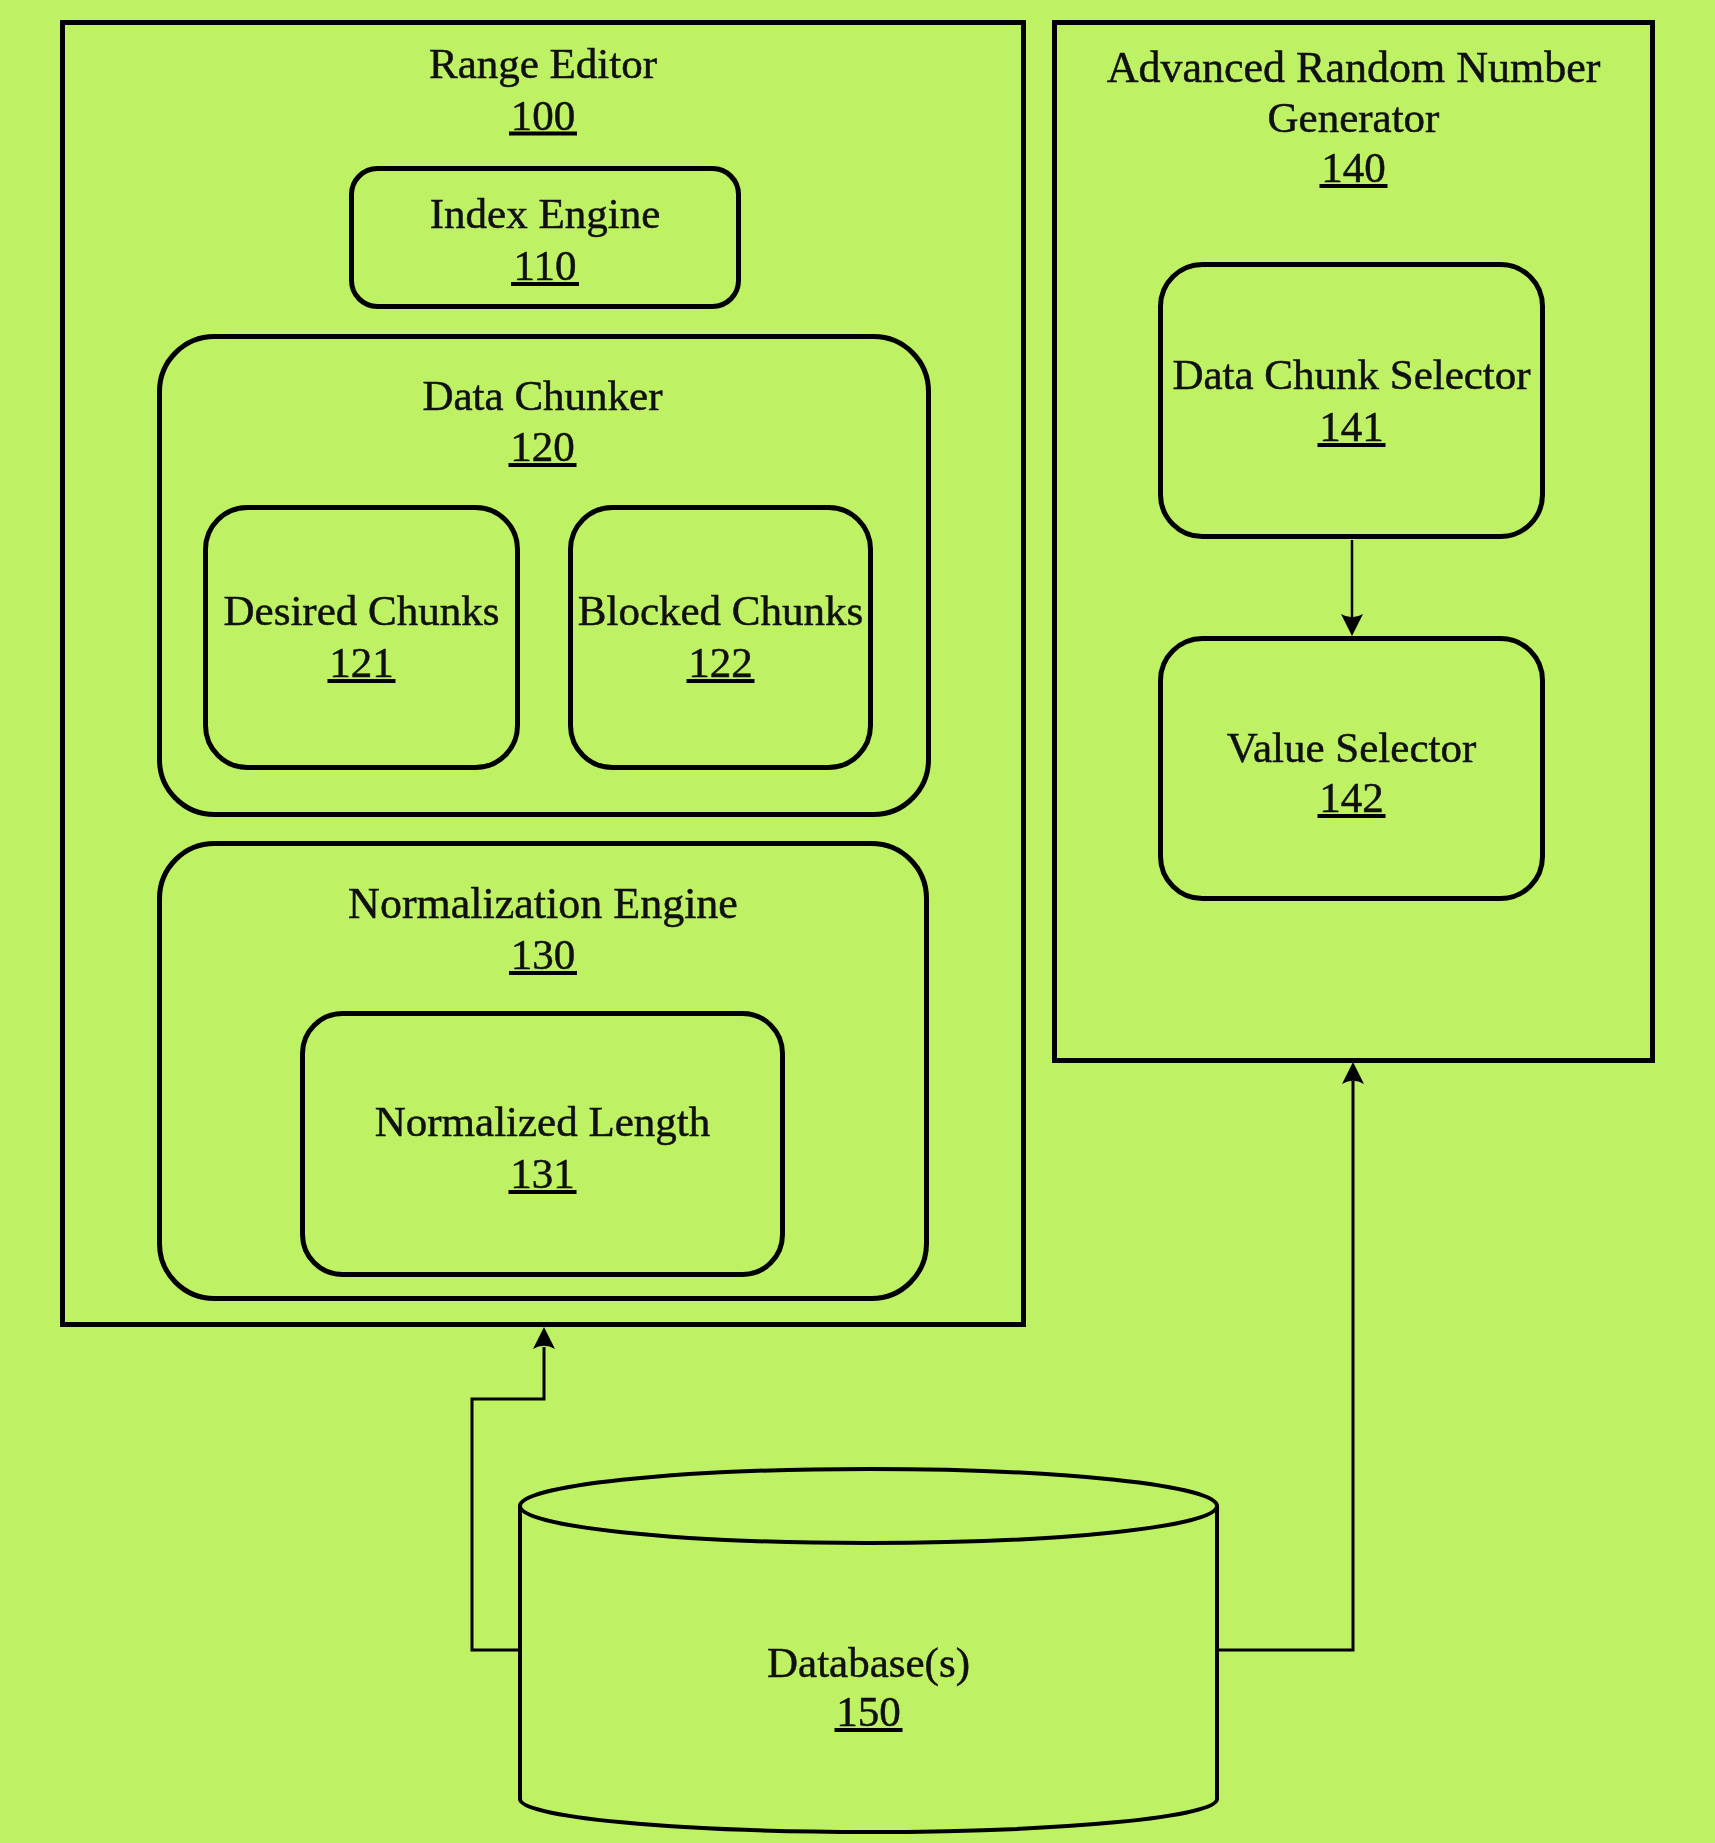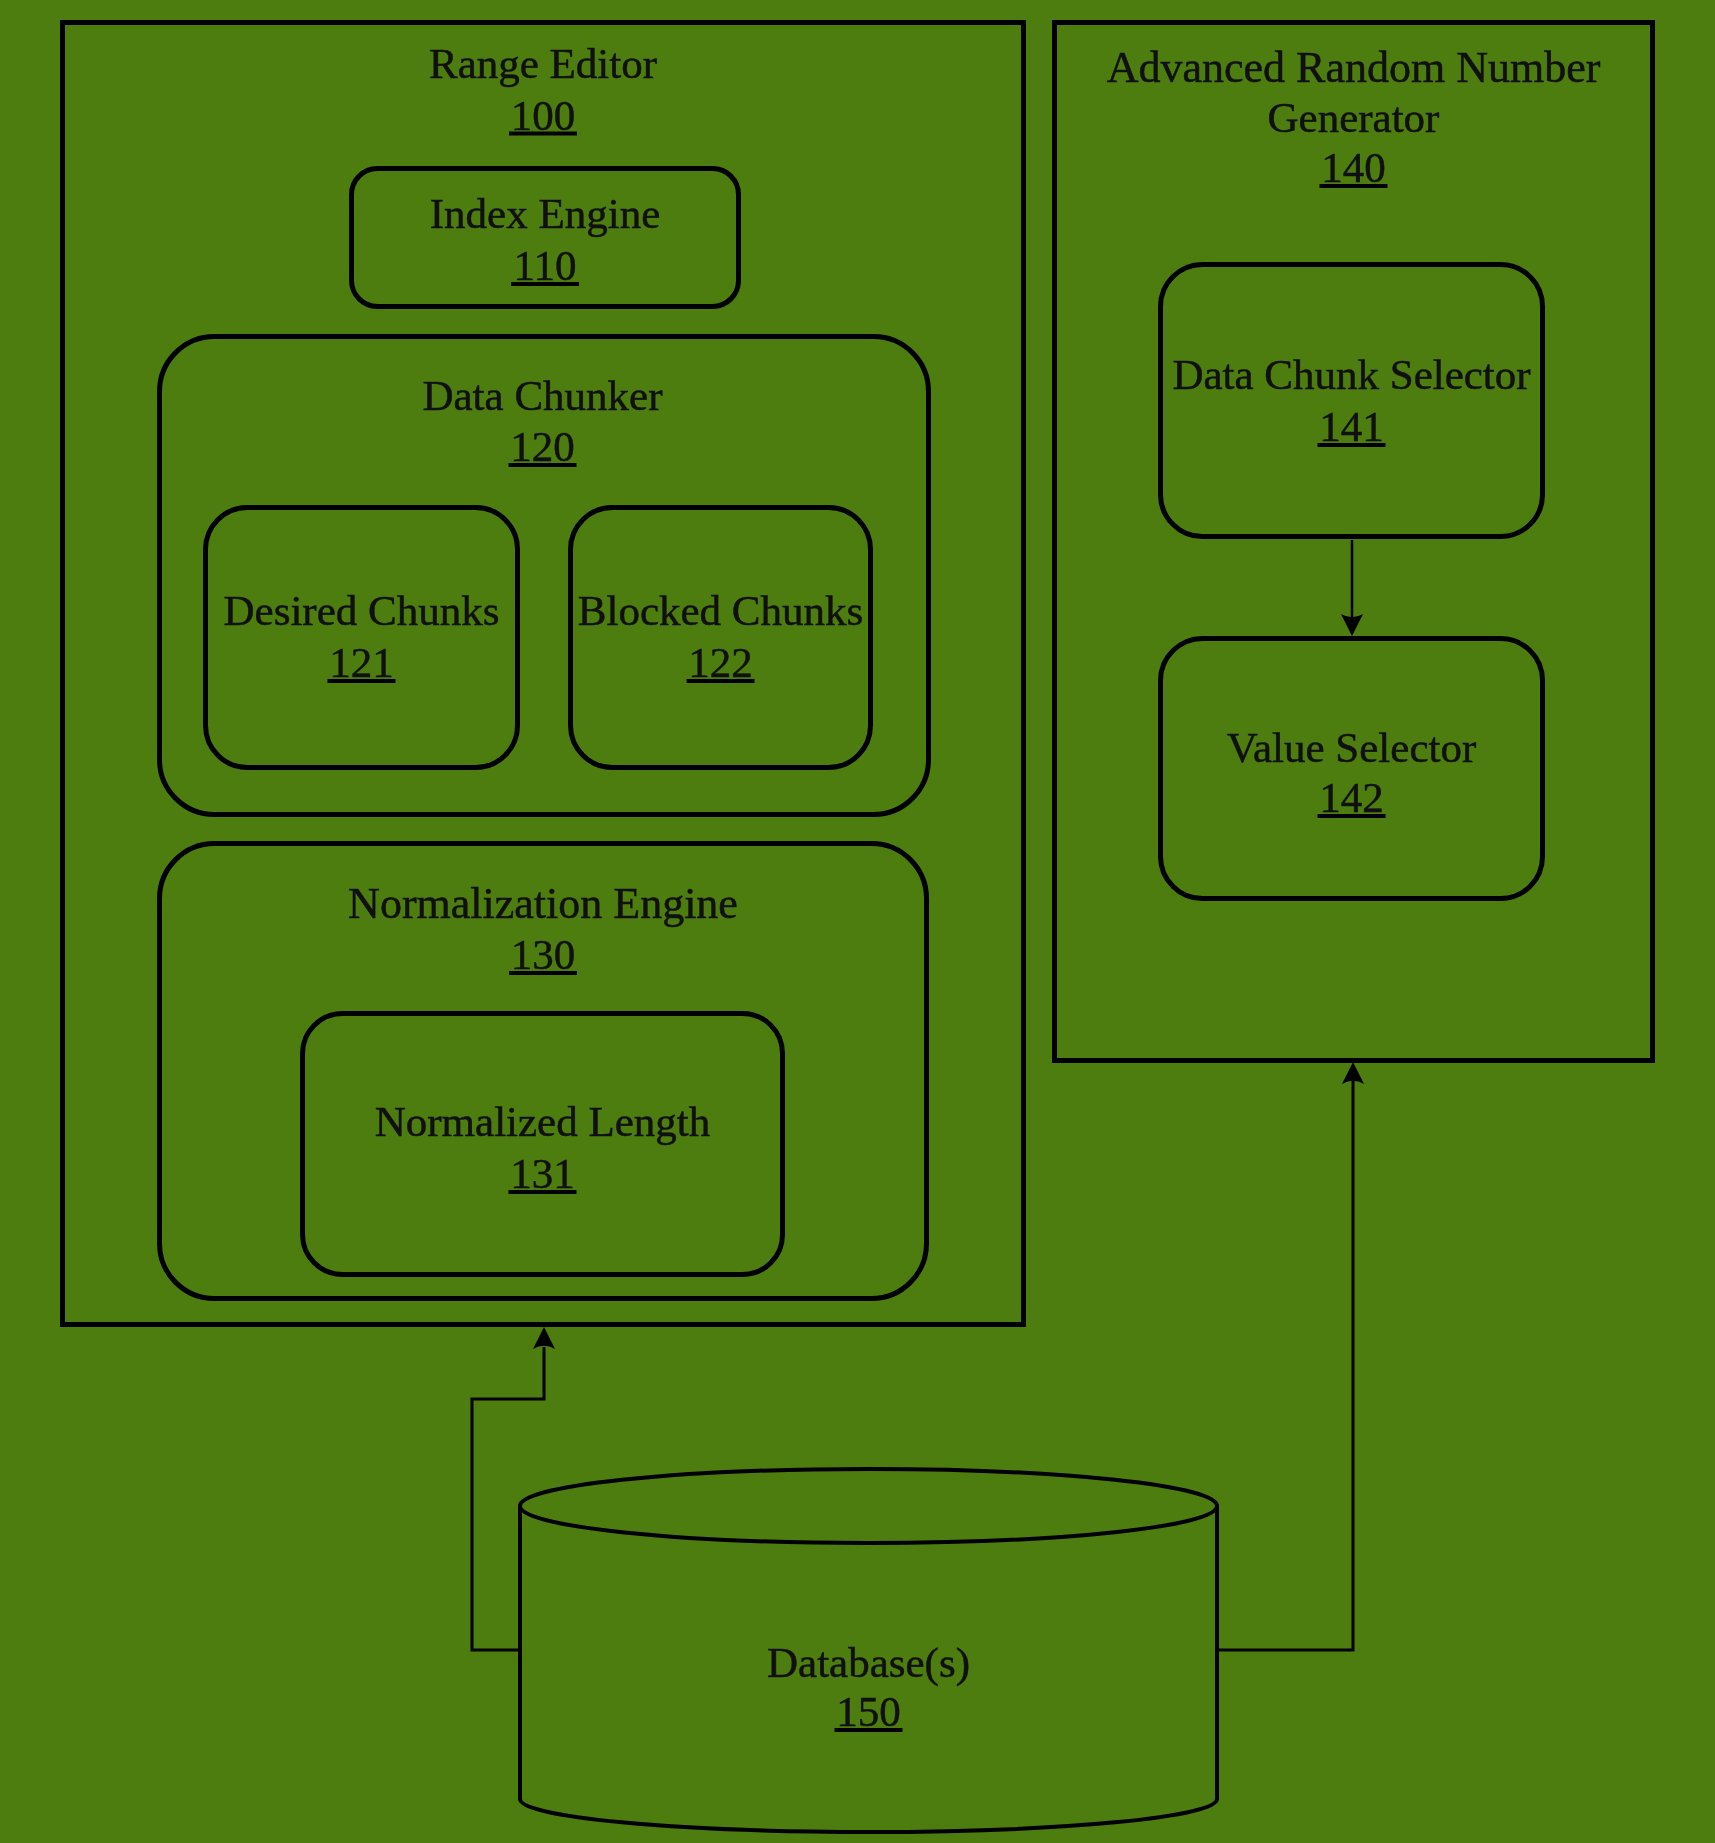--- a/index.html
+++ b/index.html
@@ -1,16 +1,16 @@
 <!DOCTYPE html>
 <html><head>
 <meta charset="utf-8">
 <style>
   html,body{margin:0;padding:0;background:#ffffff;}
-  #page{position:relative;width:1715px;height:1843px;background:#4d7c0f;overflow:hidden;}
+  #page{position:relative;width:1715px;height:1843px;background:#bef264;overflow:hidden;}
   svg{display:block;}
   text{font-family:"Liberation Serif", serif;fill:#101010;}
 </style>
 </head>
 <body>
 <div id="page">
 <svg width="1715" height="1843" viewBox="0 0 1715 1843" xmlns="http://www.w3.org/2000/svg">
   <g fill="none" stroke="#000000">
 
     <rect x="62.5" y="22.5" width="961" height="1302" stroke-width="5"></rect>

